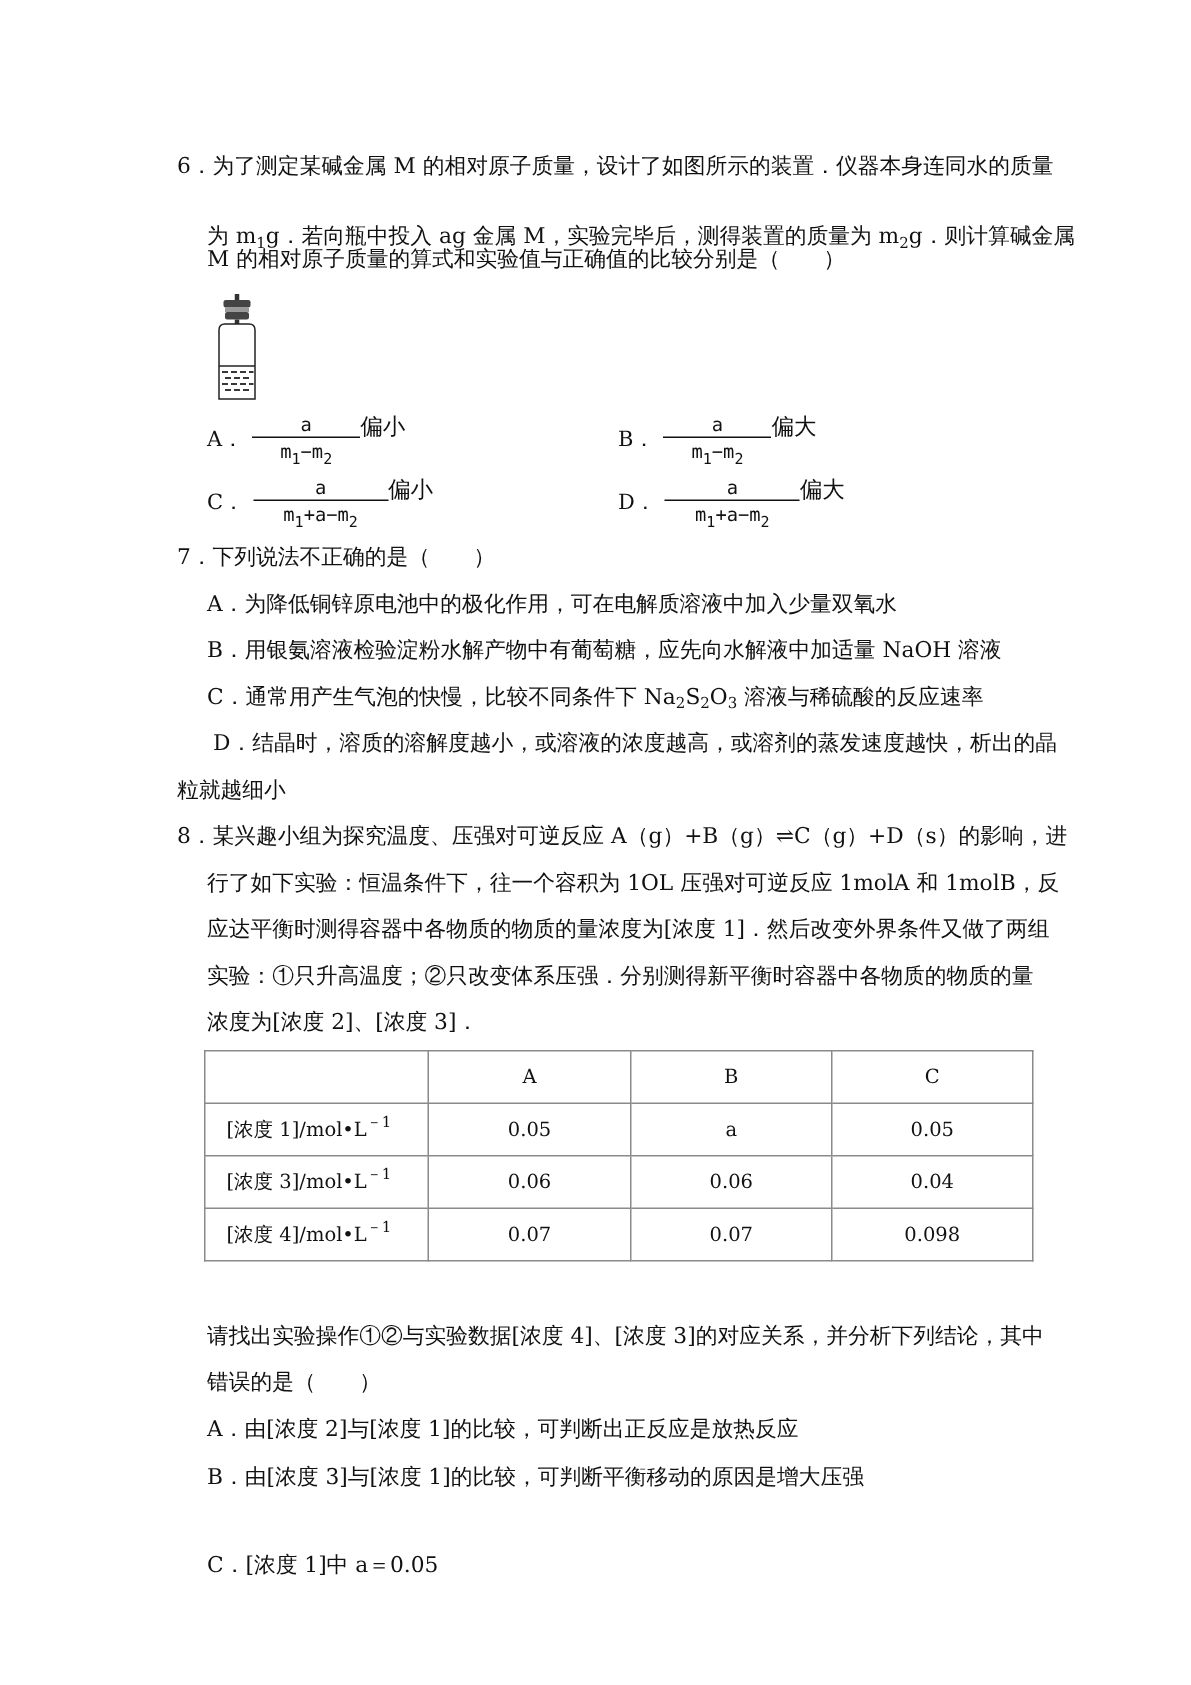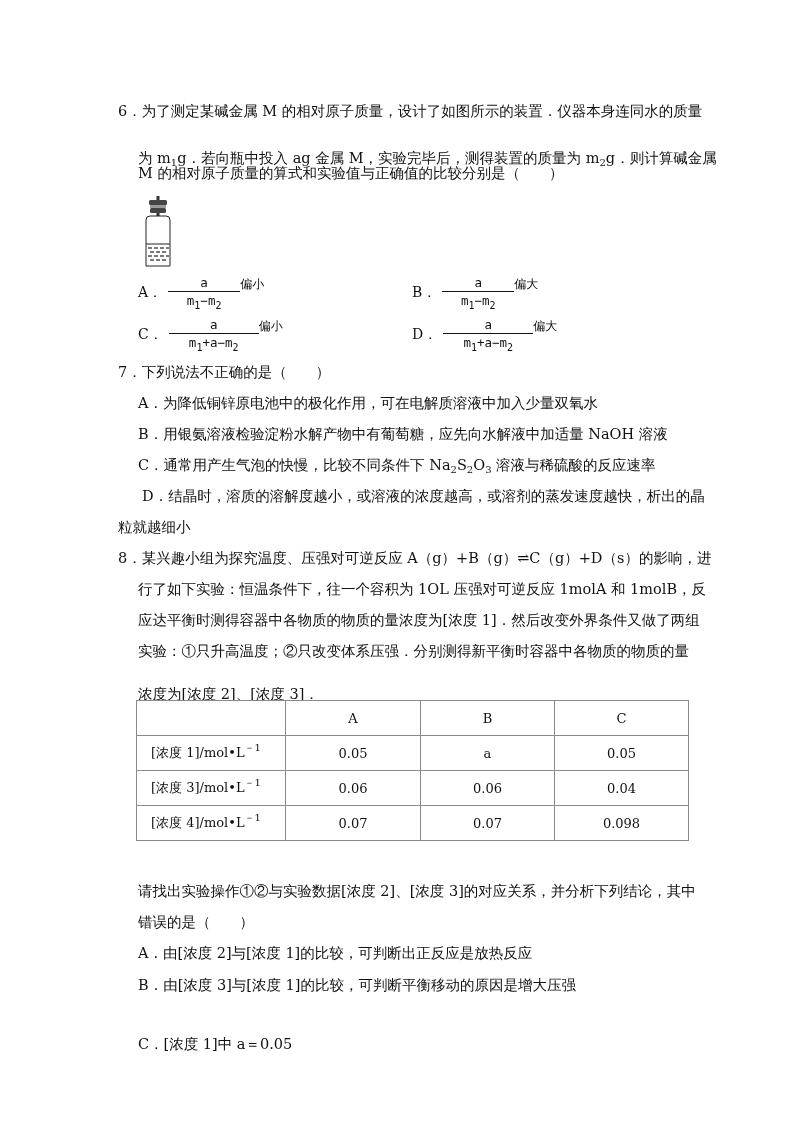--- a/index.html
+++ b/index.html
@@ -16,21 +16,21 @@
   
   .flask { position: absolute; left: 140px; top: 196px; width: 36px; height: 72px; }
 
   
   .opt { position: absolute; display: flex; align-items: center; font-size: 14px; }
   .opt .lbl { margin-right: 6px; }
   .frac { display: inline-flex; flex-direction: column; align-items: center; font-family: "DejaVu Sans Mono", "Liberation Mono", monospace; font-size: 12.5px; }
   .frac .num { border-bottom: 1px solid #111; padding: 0 2px 1px; text-align: center; width: 100%; line-height: 14px; }
   .frac .den { line-height: 16px; padding-top: 1px; }
   .frac .den sub { font-size: 10px; vertical-align: -4px; }
-  .opt .tail { font-size: 12px; margin-left: 0; }
+  .opt .tail { font-size: 15px; margin-left: 0; }
 
   
   table.data {
     position: absolute; left: 136px; top: 700px; border-collapse: collapse;
     font-size: 13px;
   }
   table.data td {
     border: 1px solid #8a8a8a; height: 34px; text-align: center; padding: 0;
   }
   table.data td.rowhead { text-align: left; padding-left: 14px; }
@@ -117,21 +117,21 @@
 <div class="abs line" style="left:138px; top:455px;">
   <span>C．通常用产生气泡的快慢，比较不同条件下 Na</span><sub>2</sub><span>S</span><sub>2</sub><span>O</span><sub>3</sub><span> 溶液与稀硫酸的反应速率</span>
 </div>
 <div class="abs line" style="left:142px; top:486px;">D．结晶时，溶质的溶解度越小，或溶液的浓度越高，或溶剂的蒸发速度越快，析出的晶</div>
 <div class="abs line" style="left:118px; top:517px;">粒就越细小</div>
 
 <div class="abs line" style="left:118px; top:548px;">8．某兴趣小组为探究温度、压强对可逆反应 A（g）+B（g）⇌C（g）+D（s）的影响，进</div>
 <div class="abs line" style="left:138px; top:579px;">行了如下实验：恒温条件下，往一个容积为 1OL 压强对可逆反应 1molA 和 1molB，反</div>
 <div class="abs line" style="left:138px; top:610px;">应达平衡时测得容器中各物质的物质的量浓度为[浓度 1]．然后改变外界条件又做了两组</div>
 <div class="abs line" style="left:138px; top:641px;">实验：①只升高温度；②只改变体系压强．分别测得新平衡时容器中各物质的物质的量</div>
-<div class="abs line" style="left:138px; top:672px;margin-top:12px;">浓度为[浓度 2]、[浓度 3]．</div>
+<div class="abs line" style="left:138px; top:672px;">浓度为[浓度 2]、[浓度 3]．</div>
 
 <table class="data">
   <tbody>
       <tr>
     <td class="c0"></td>
     <td class="c1">A</td>
     <td class="c2">B</td>
     <td class="c3">C</td>
   </tr>
   <tr>
@@ -148,17 +148,17 @@
   </tr>
   <tr>
     <td class="c0 rowhead"><span>[浓度 4</span><span>]/mol•L</span><sup>－1</sup></td>
     <td>0.07</td>
     <td>0.07</td>
     <td>0.098</td>
   </tr>
 </tbody>
   </table>
 
-<div class="abs line" style="left:138px; top:881px;">请找出实验操作①②与实验数据[浓度 2]、[浓度 3]的对应关系，并分析下列结论，其中</div>
+<div class="abs line" style="left:138px; top:881px;">请找出实验操作①②与实验数据[浓度 4]、[浓度 3]的对应关系，并分析下列结论，其中</div>
 <div class="abs line" style="left:138px; top:912px;">错误的是（　　）</div>
 <div class="abs line" style="left:138px; top:943px;">A．由[浓度 2]与[浓度 1]的比较，可判断出正反应是放热反应</div>
 <div class="abs line" style="left:138px; top:975px;">B．由[浓度 3]与[浓度 1]的比较，可判断平衡移动的原因是增大压强</div>
 <div class="abs line" style="left:138px; top:1006px;margin-top:28px;">C．[浓度 1]中 a＝0.05</div>
 
 </body></html>

